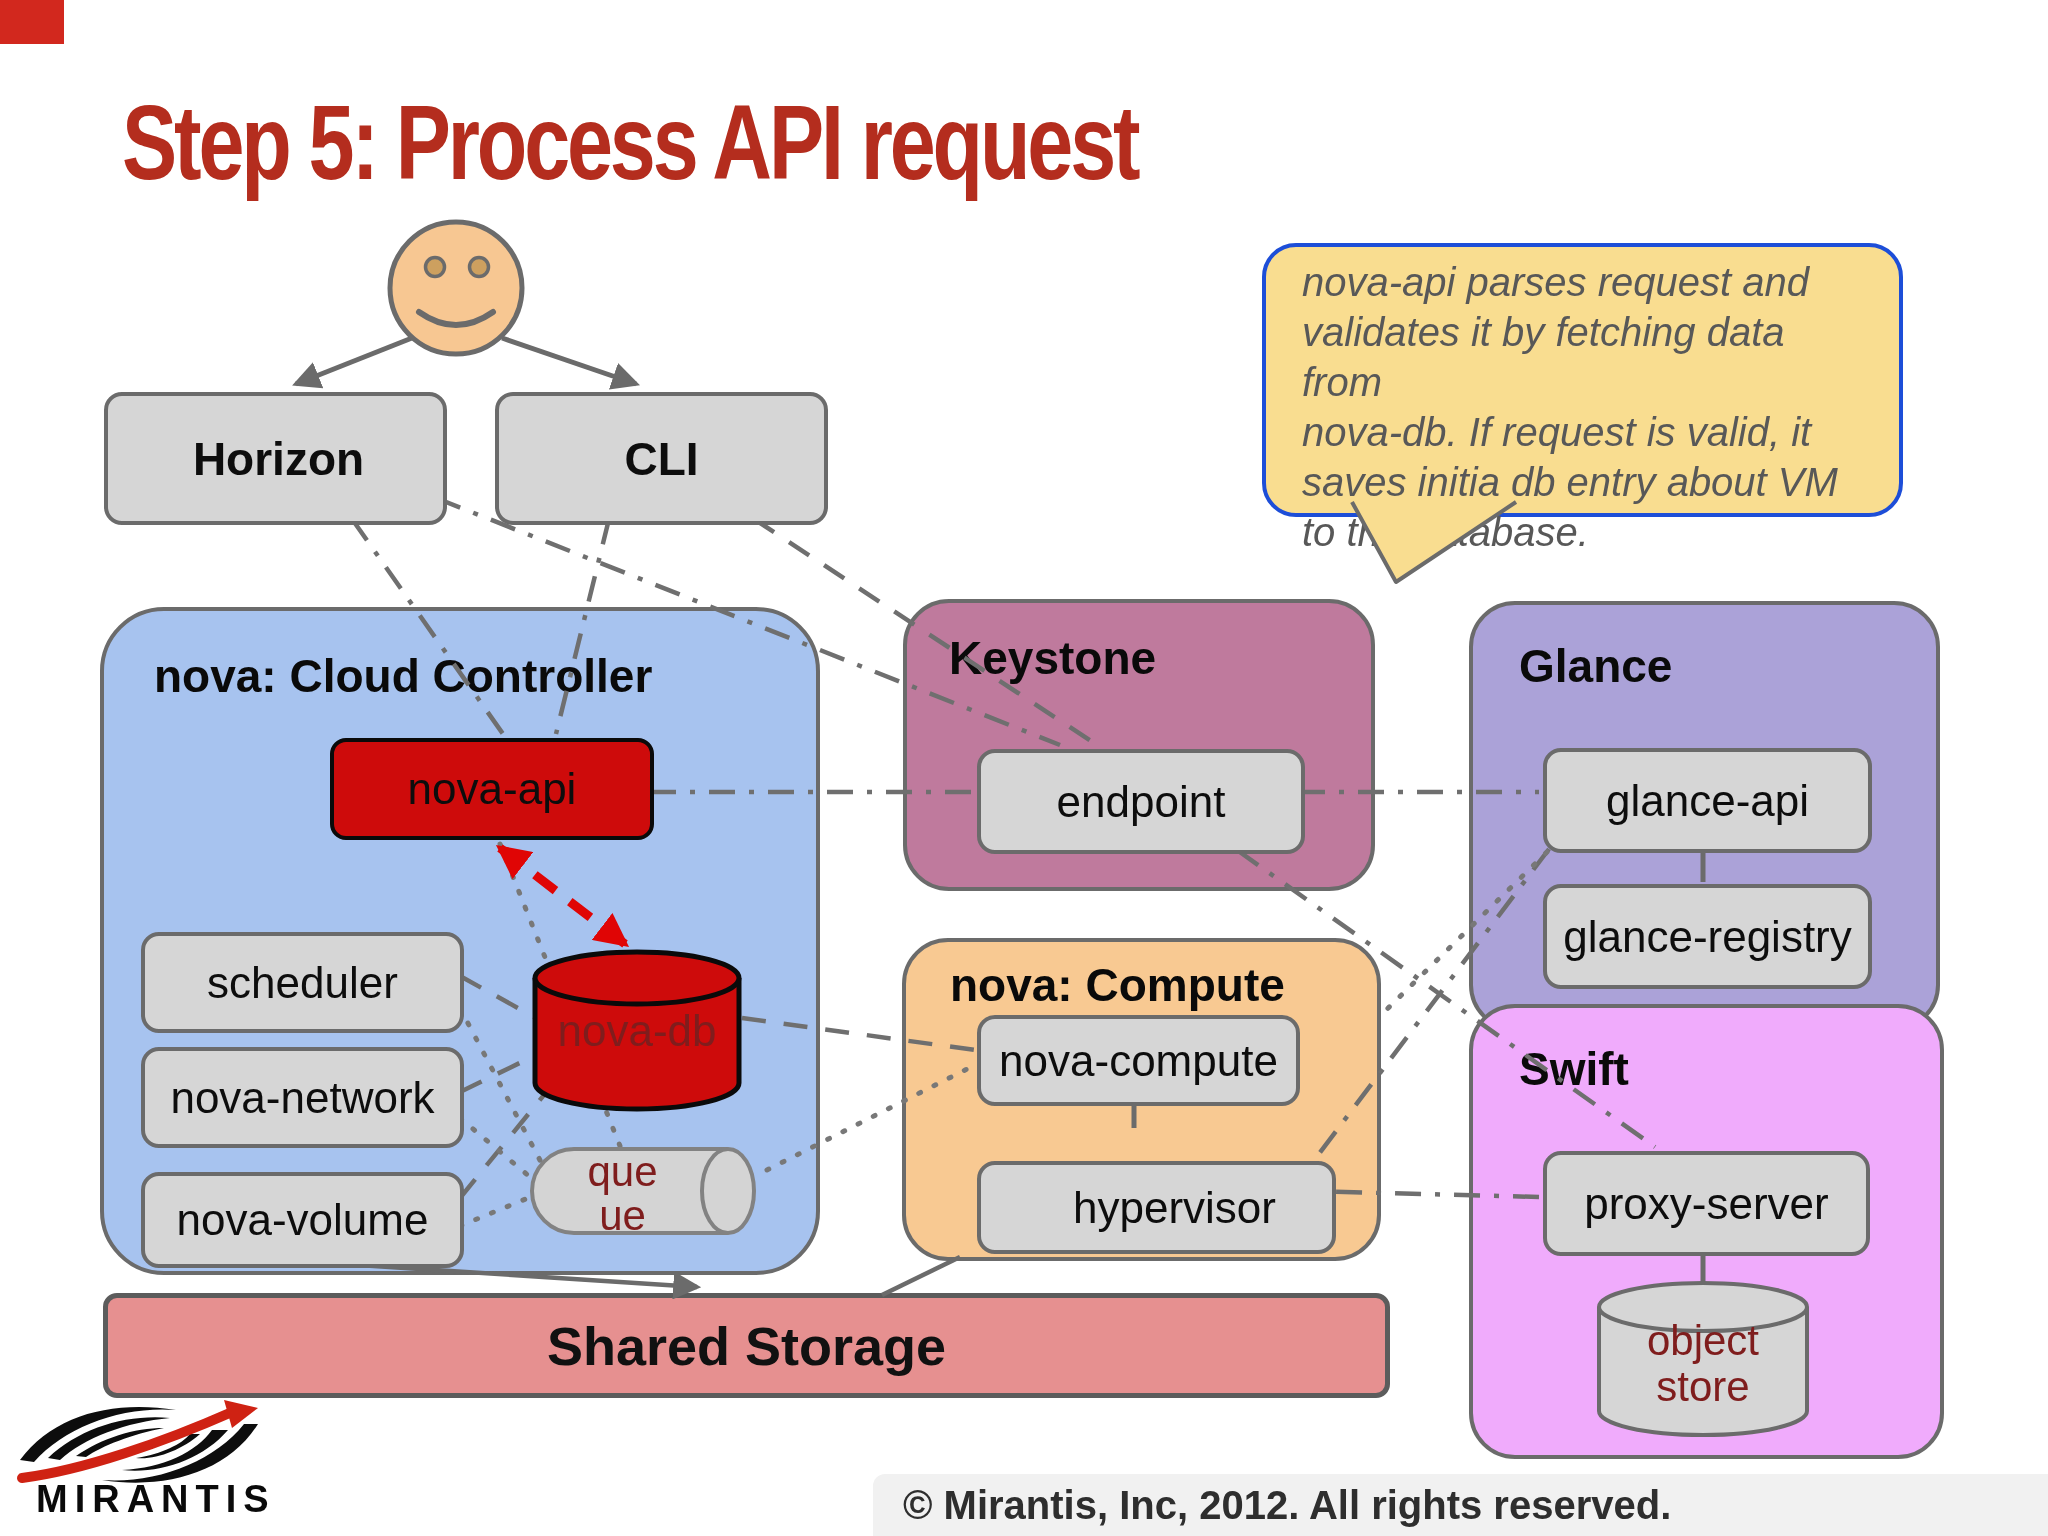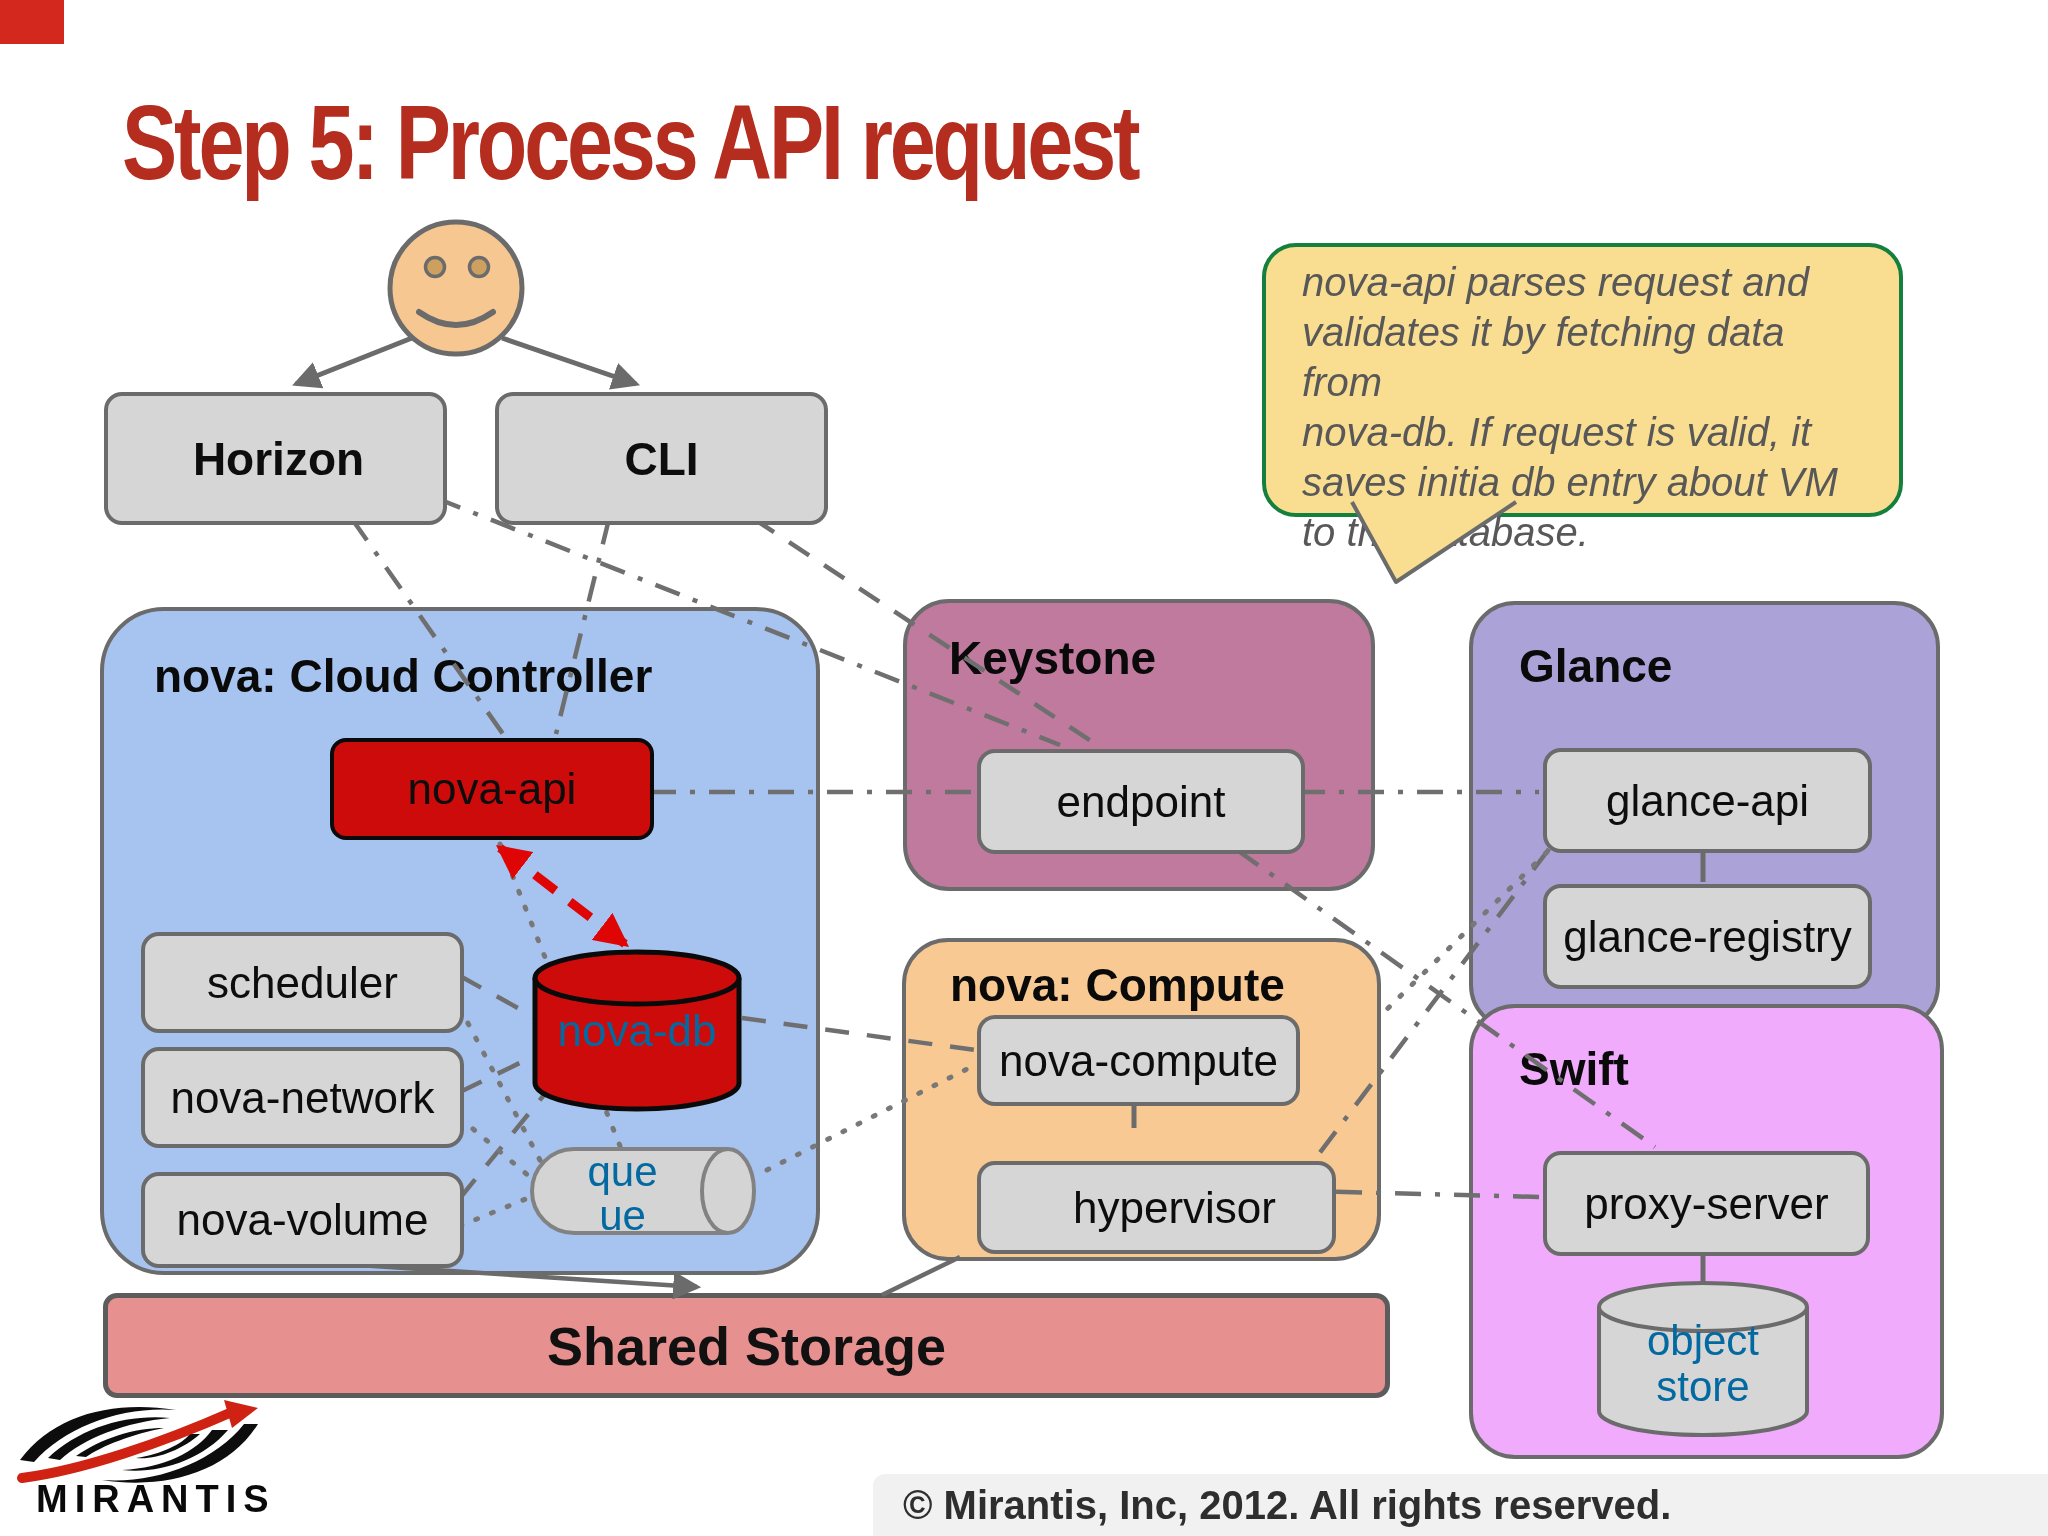--- a/index.html
+++ b/index.html
@@ -23,26 +23,26 @@
   #cc-box{left:100px;top:607px;width:712px;height:660px;background:#a7c3ef;border-radius:64px;}
   #keystone-box{left:903px;top:599px;width:464px;height:284px;background:#bf7a9d;}
   #glance-box{left:1469px;top:601px;width:463px;height:422px;background:#aba2d8;}
   #compute-box{left:902px;top:938px;width:471px;height:315px;background:#f8c992;}
   #swift-box{left:1469px;top:1004px;width:467px;height:447px;background:#f0abfc;}
   #storage-bar{left:103px;top:1293px;width:1277px;height:95px;background:#e69090;
                border:5px solid #5c5c5c;border-radius:14px;display:flex;align-items:center;
                justify-content:center;font-weight:700;font-size:54px;z-index:1;}
   
   #bubble{left:1262px;top:243px;width:633px;height:266px;background:#f9dd90;
-          border:4px solid #15803d;border-radius:34px;z-index:3;}
+          border:4px solid #1d4ed8;border-radius:34px;z-index:3;}
   #bubble-text{position:absolute;left:36px;top:10px;width:570px;font-size:40px;line-height:50px;
                font-style:italic;color:#585858;}
   #bubble-tail{left:1262px;top:498px;width:300px;height:92px;z-index:4;}
   
-  .cyltext{z-index:3;text-align:center;font-size:44px;color:#0369a1;line-height:46px;}
+  .cyltext{z-index:3;text-align:center;font-size:44px;color:#7f1d1d;line-height:46px;}
   
   #copyright{left:873px;top:1474px;width:1175px;height:62px;background:#f1f1f1;
              border-radius:12px 0 0 0;display:flex;align-items:center;z-index:5;}
   #copyright span{margin-left:30px;font-size:40px;color:#2e2e2e;font-weight:bold;}
   #logo-text{left:36px;top:1478px;font-size:38px;font-weight:700;letter-spacing:7px;color:#0a0a0a;z-index:5;}
   svg.layer{position:absolute;left:0;top:0;z-index:2;pointer-events:none;}
   svg.shape{position:absolute;z-index:3;pointer-events:none;}
 </style>
 </head>
 <body>

